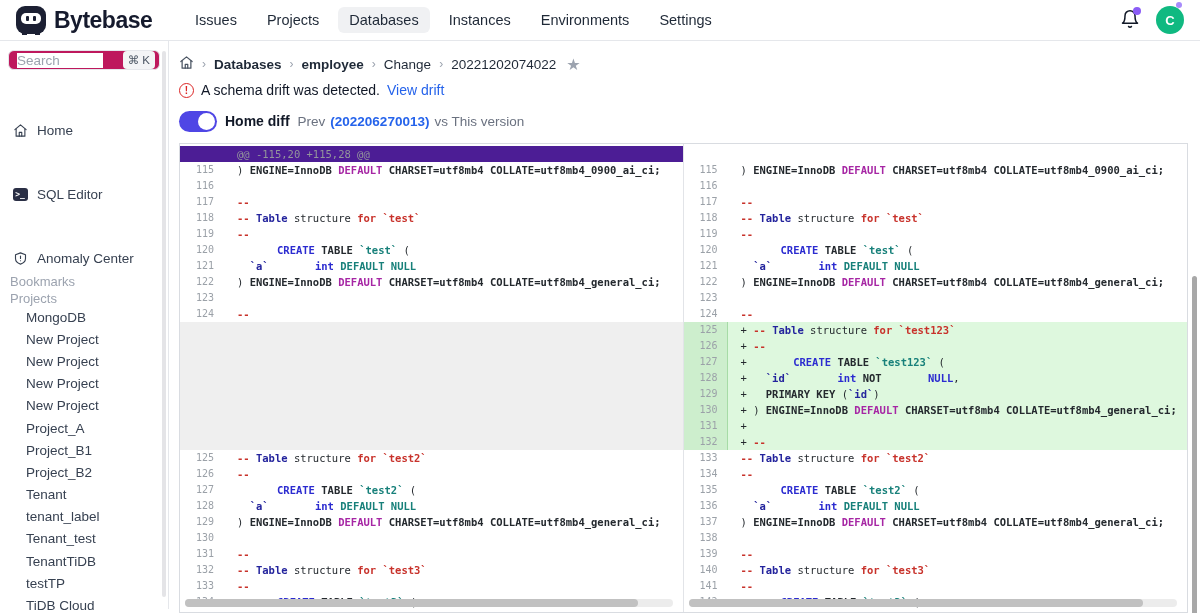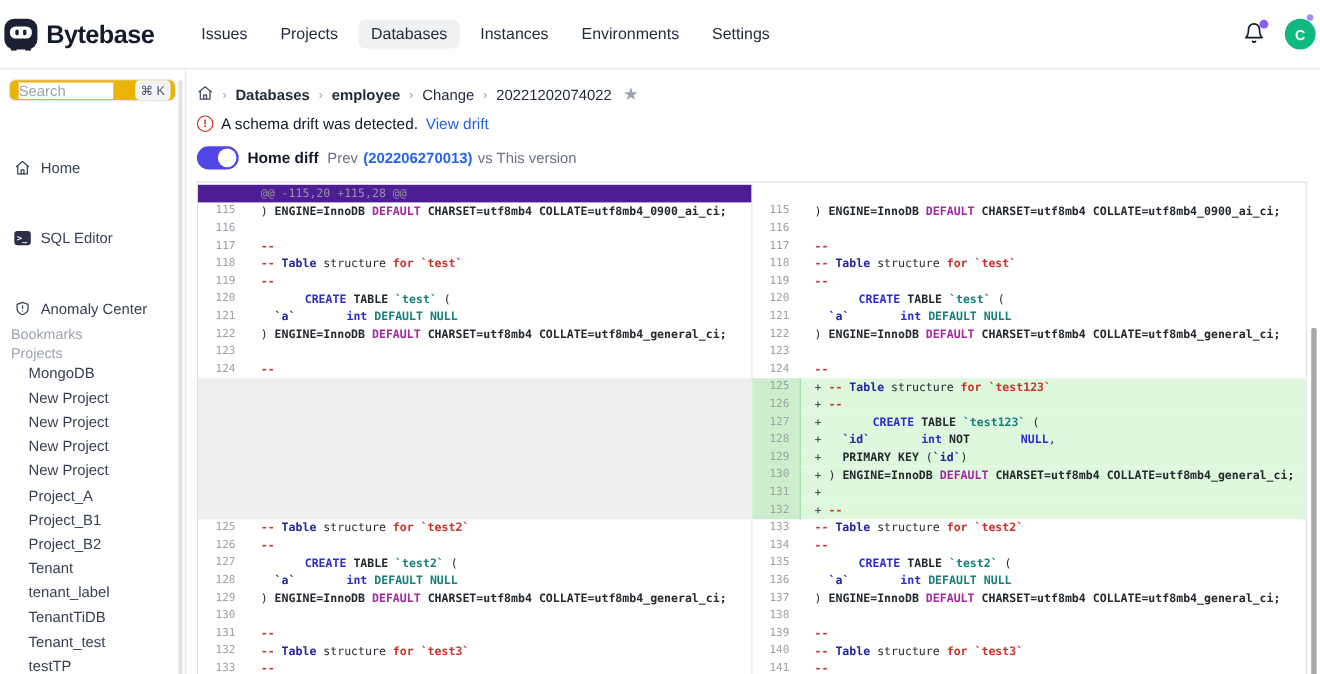--- a/index.html
+++ b/index.html
@@ -1,20 +1,20 @@
 <!DOCTYPE html>
 <html><head>
 <meta charset="utf-8">
 <style>
   * { margin:0; padding:0; box-sizing:border-box; }
   html,body { width:1200px; height:613px; overflow:hidden; background:#fff;
     font-family:"Liberation Sans", sans-serif; color:#1f2937; }
 
   
-  .topbar { height:63px; display:flex; align-items:center; border-bottom:1px solid #e5e7eb; padding:0 4px; position:relative; }
+  .topbar { height:41px; display:flex; align-items:center; border-bottom:1px solid #e5e7eb; padding:0 16px; position:relative;text-align:right; }
   .brand { display:flex; align-items:center; gap:8px; width:158px; }
   .logo-box { width:30px; height:28px; background:#1c2033; border-radius:9px; position:relative; }
   .logo-visor { position:absolute; left:5px; top:7px; width:20px; height:11px; background:#fff; border-radius:5px; display:flex; align-items:center; justify-content:center; gap:4px; }
   .logo-visor i { width:3px; height:5px; background:#1c2033; border-radius:1px; display:block; }
   .logo-feet { position:absolute; bottom:-1px; left:6px; width:18px; display:flex; justify-content:space-between; }
   .logo-feet i { width:5px; height:4px; background:#1c2033; display:block; }
   .brand-name { font-size:23px; font-weight:800; color:#151a2d; letter-spacing:-0.5px; }
   .nav { display:flex; align-items:center; gap:8px; margin-left:10px; }
   .nav-item { font-size:14.5px; color:#1f2937; padding:5px 11px; border-radius:6px; cursor:pointer; }
   .nav-item.active { background:#f0f1f3; }
@@ -23,21 +23,21 @@
   .bell svg { width:20px; height:20px; stroke:#111827; }
   .bell-dot { position:absolute; top:-2px; right:-1px; width:8px; height:8px; background:#8b5cf6; border-radius:50%; }
   .avatar-wrap { position:relative; }
   .avatar { width:28px; height:28px; border-radius:50%; background:#10b981; color:#fff; font-size:13px; font-weight:600; display:flex; align-items:center; justify-content:center; }
   .avatar-dot { position:absolute; top:-4px; right:2px; width:6px; height:6px; background:#a78bfa; border-radius:50%; }
 
   
   .page { display:flex; height:568px; }
   .sidebar { width:169px; flex:none; border-right:1px solid #e5e7eb; padding:9px 8px 0 8px; display:flex; flex-direction:column; position:relative; }
   .sb-scrollbar { position:absolute; right:2px; top:10px; width:4px; height:546px; background:#e4e4e7; border-radius:2px; }
-  .search-box { display:flex; align-items:center; border:1px solid #e5e7eb; border-radius:6px; height:28px; padding:0 4px 0 8px; margin-bottom:10px; background:#eab308; }
+  .search-box { display:flex; align-items:center; border:1px solid #e5e7eb; border-radius:6px; height:28px; padding:0 4px 0 8px; margin-bottom:10px; background:#be185d; }
   .search-box input { border:none; outline:none; width:86px; font-size:13.5px; color:#374151; font-family:"Liberation Sans",sans-serif; }
   .search-box input::placeholder { color:#9ca3af; }
   .kbd { margin-left:auto; font-size:11.5px; color:#4b5563; background:#f3f4f6; border-radius:4px; padding:2px 5px; }
   .sb-item { display:flex; align-items:center; gap:9px; height:28px; font-size:13.5px; color:#374151; padding-left:4px; cursor:pointer; border-radius:4px;margin-top:36px; }
   .sb-icon { width:16px; height:16px; flex:none; display:flex; align-items:center; justify-content:center; }
   .sb-icon svg { width:15px; height:15px; stroke:#374151; }
   .sql-badge { width:15px; height:13px; background:#2a2f45; border-radius:3px; color:#fff; font-size:8px; font-weight:bold; display:flex; align-items:center; justify-content:center; font-family:"DejaVu Sans Mono",monospace; }
   .sb-section { font-size:13px; color:#9ca3af; height:25px; display:flex; align-items:center; padding-left:2px; margin-top:2px; }
   .sb-project { font-size:13.5px; color:#374151; height:22.2px; display:flex; align-items:center; padding-left:18px; cursor:pointer; }
   .sb-bottom { margin-top:auto; }
@@ -166,22 +166,22 @@
         <div class="sb-project">MongoDB</div>
         <div class="sb-project">New Project</div>
         <div class="sb-project">New Project</div>
         <div class="sb-project">New Project</div>
         <div class="sb-project">New Project</div>
         <div class="sb-project">Project_A</div>
         <div class="sb-project">Project_B1</div>
         <div class="sb-project">Project_B2</div>
         <div class="sb-project">Tenant</div>
         <div class="sb-project">tenant_label</div>
+        <div class="sb-project">Tenant_test</div>
         <div class="sb-project">TenantTiDB</div>
-        <div class="sb-project">Tenant_test</div>
         <div class="sb-project">testTP</div>
         <div class="sb-project">TiDB Cloud</div>
       </div>
     <div class="sb-bottom">
       <div class="sb-archive">
         <span class="sb-icon">
           <svg viewBox="0 0 24 24" fill="none" stroke-width="1.8" stroke-linecap="round" stroke-linejoin="round">
             <rect x="3" y="4" width="18" height="5" rx="1"></rect>
               <path d="M5 9v9a2 2 0 002 2h10a2 2 0 002-2V9"></path>
               <path d="M10 13h4"></path>

